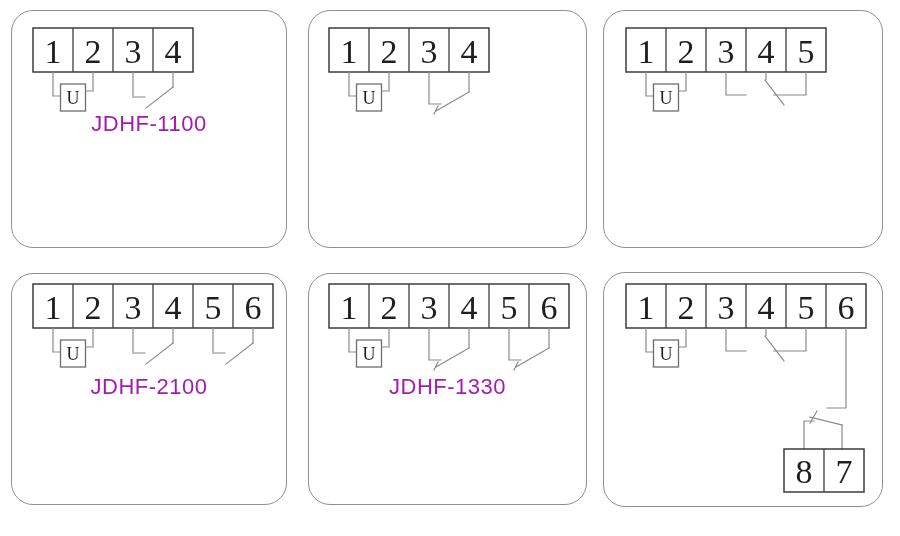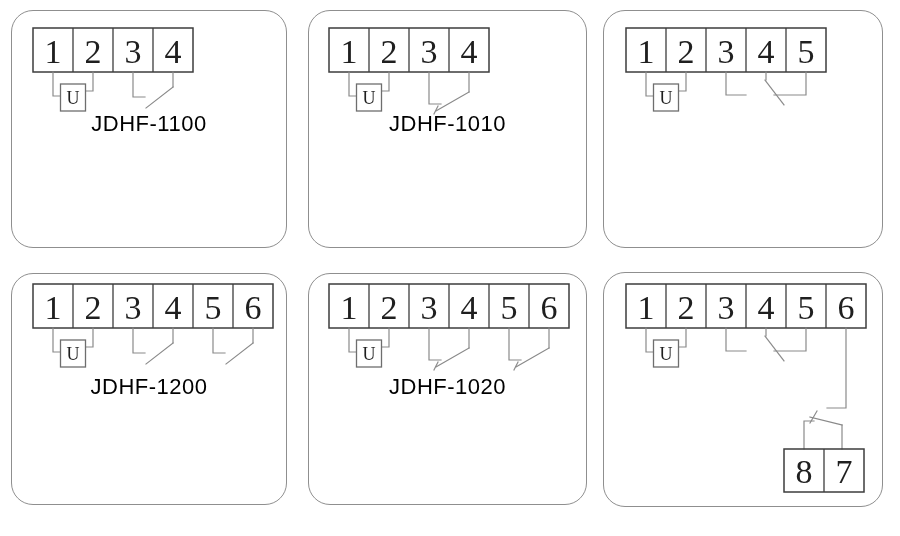--- a/index.html
+++ b/index.html
@@ -1,21 +1,21 @@
 <!DOCTYPE html>
 <html><head>
 <meta charset="utf-8">
 <style>
   html,body{margin:0;padding:0;background:#ffffff;}
   .stage{position:relative;width:900px;height:536px;background:#ffffff;overflow:hidden;
          font-family:"Liberation Sans",sans-serif;}
   .panel{position:absolute;border:1px solid #8f8f8f;border-radius:22px;background:#ffffff;box-sizing:border-box;}
   .panel svg{position:absolute;left:0;top:0;}
   .model-label{position:absolute;left:0;right:0;top:100px;text-align:center;
-               font:400 22px "Liberation Sans",sans-serif;color:#000000;letter-spacing:0.5px;}
+               font:400 22px "Liberation Sans",sans-serif;color:#a21caf;letter-spacing:0.5px;}
   .box{stroke:#3d3d3d;stroke-width:1.5;fill:none;}
   .div{stroke:#3d3d3d;stroke-width:1.3;fill:none;}
   .wire{stroke:#8a8a8a;stroke-width:1.2;fill:none;stroke-linecap:square;}
   .ubox{stroke:#6e6e6e;stroke-width:1.3;fill:#ffffff;}
   text.digit{font:34px "Liberation Serif",serif;fill:#1f1f1f;text-anchor:middle;}
   text.coil{font:18px "Liberation Serif",serif;fill:#1f1f1f;text-anchor:middle;}
 </style>
 </head>
 <body>
 
@@ -52,21 +52,20 @@
         <text x="160" y="52" class="digit">4</text>
         <path d="M40 61V85H47.5" class="wire"></path>
         <path d="M80 61V80H72.5" class="wire"></path>
         <rect x="47.5" y="73" width="25" height="27" class="ubox"></rect>
         <text x="60" y="92.5" class="coil">U</text>
         <path d="M120 61V93H132" class="wire"></path>
         <path d="M160 61V81" class="wire"></path>
         <path d="M160 81L127 100" class="wire"></path>
         <path d="M129 95L125 103" class="wire"></path>
       </svg>
-    <div class="model-label">JDHF-1010</div>
   </section>
   <section class="panel" style="left: 603px; top: 10px; width: 280px; height: 238px;">
     <svg width="280" height="238" viewBox="0 0 280 238">
         <rect x="22" y="17" width="200" height="44" class="box"></rect>
         <path d="M62 17V61" class="div"></path>
         <path d="M102 17V61" class="div"></path>
         <path d="M142 17V61" class="div"></path>
         <path d="M182 17V61" class="div"></path>
         <text x="42" y="52" class="digit">1</text>
         <text x="82" y="52" class="digit">2</text>
@@ -101,21 +100,21 @@
         <path d="M81 54V73H73.5" class="wire"></path>
         <rect x="48.5" y="66" width="25" height="27" class="ubox"></rect>
         <text x="61" y="85.5" class="coil">U</text>
         <path d="M121 54V79H133" class="wire"></path>
         <path d="M161 54V69" class="wire"></path>
         <path d="M161 69L134 90" class="wire"></path>
         <path d="M201 54V79H213" class="wire"></path>
         <path d="M241 54V69" class="wire"></path>
         <path d="M241 69L214 90" class="wire"></path>
       </svg>
-    <div class="model-label">JDHF-1200</div>
+    <div class="model-label">JDHF-2100</div>
   </section>
   <section class="panel" style="left: 308px; top: 273px; width: 279px; height: 232px;">
     <svg width="279" height="232" viewBox="0 0 279 232">
         <rect x="20" y="10" width="240" height="44" class="box"></rect>
         <path d="M60 10V54" class="div"></path>
         <path d="M100 10V54" class="div"></path>
         <path d="M140 10V54" class="div"></path>
         <path d="M180 10V54" class="div"></path>
         <path d="M220 10V54" class="div"></path>
         <text x="40" y="45" class="digit">1</text>
@@ -130,21 +129,21 @@
         <text x="60" y="85.5" class="coil">U</text>
         <path d="M120 54V86H132" class="wire"></path>
         <path d="M160 54V74" class="wire"></path>
         <path d="M160 74L127 93" class="wire"></path>
         <path d="M129 88L125 96" class="wire"></path>
         <path d="M200 54V86H212" class="wire"></path>
         <path d="M240 54V74" class="wire"></path>
         <path d="M240 74L207 93" class="wire"></path>
         <path d="M209 88L205 96" class="wire"></path>
       </svg>
-    <div class="model-label">JDHF-1020</div>
+    <div class="model-label">JDHF-1330</div>
   </section>
   <section class="panel" style="left: 603px; top: 272px; width: 280px; height: 235px;">
     <svg width="280" height="235" viewBox="0 0 280 235">
         <rect x="22" y="11" width="240" height="44" class="box"></rect>
         <path d="M62 11V55" class="div"></path>
         <path d="M102 11V55" class="div"></path>
         <path d="M142 11V55" class="div"></path>
         <path d="M182 11V55" class="div"></path>
         <path d="M222 11V55" class="div"></path>
         <text x="42" y="46" class="digit">1</text>

